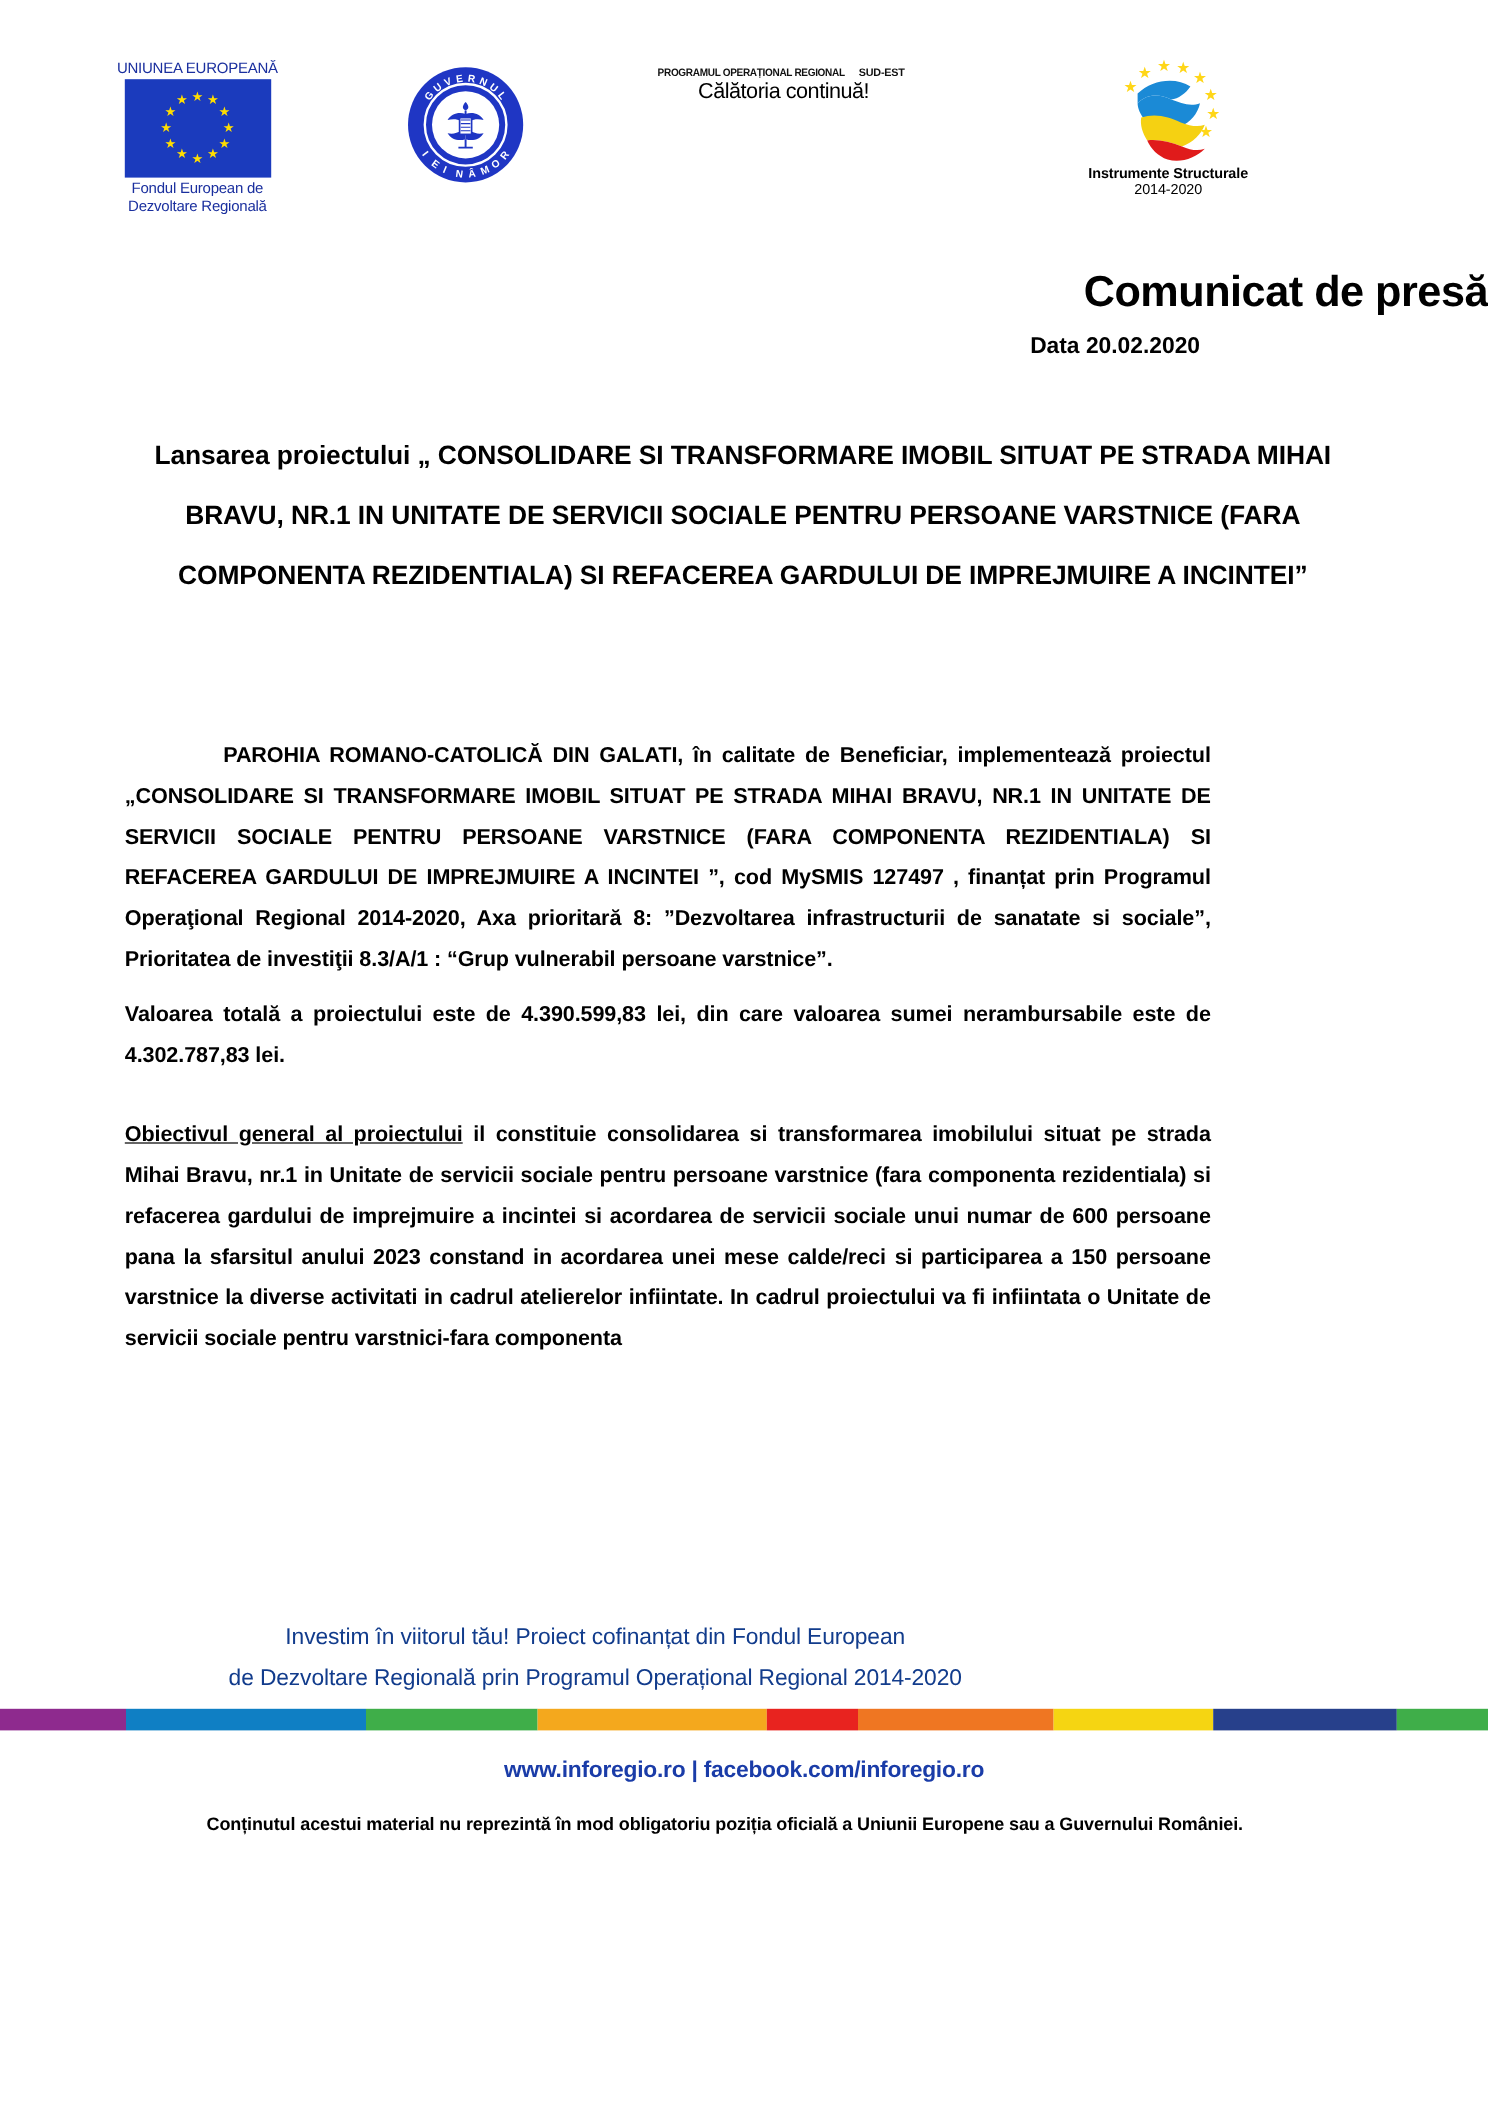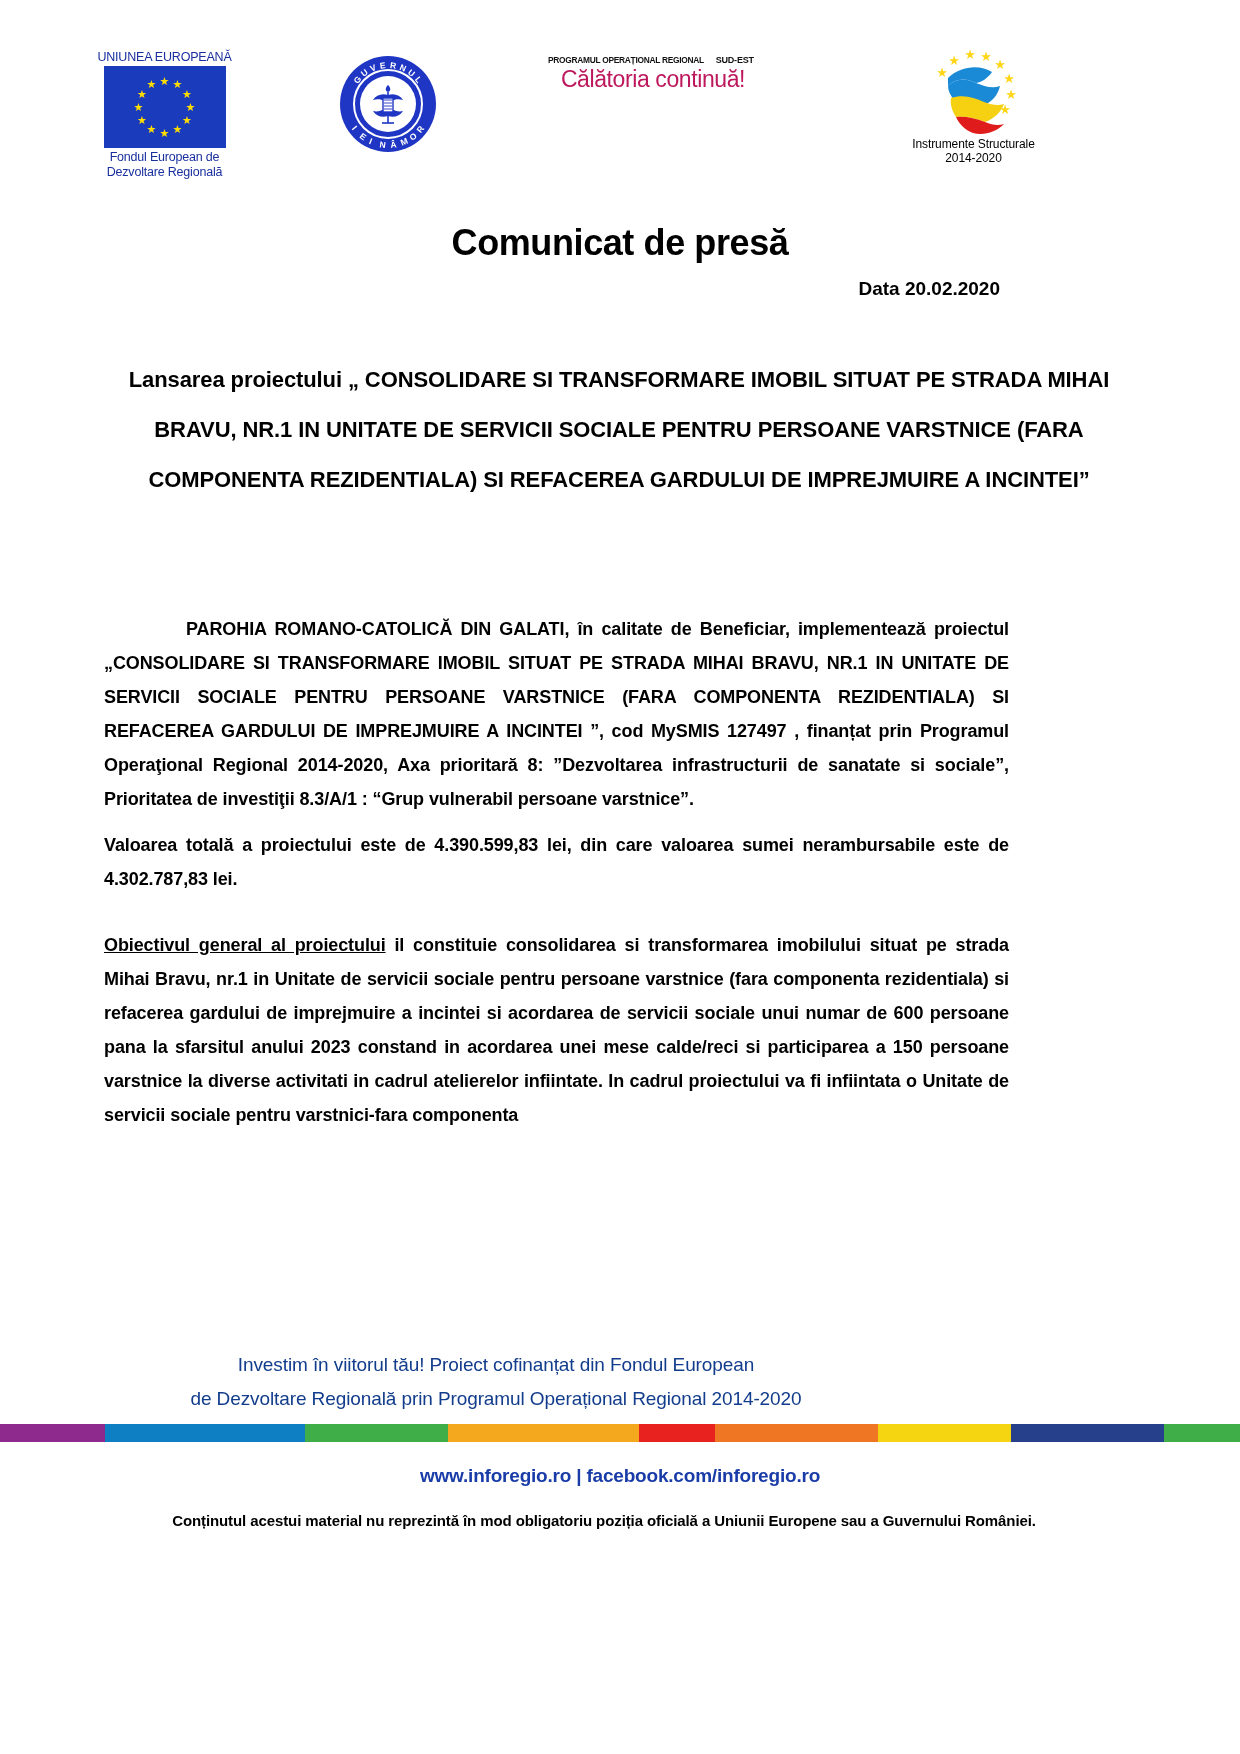--- a/index.html
+++ b/index.html
@@ -159,22 +159,22 @@
     white-space: nowrap;
   }
   .regio-sub-right {
     font-size: 9px;
     font-weight: bold;
     color: #111111;
     letter-spacing: -0.2px;
     white-space: nowrap;
   }
   .regio-tag {
-    font-size: 23px;
-    color: #be185d;
+    font-size: 18px;
+    color: #000000;
     letter-spacing: -0.4px;
     margin-top: 1px;
     text-align: center;
     width: 210px;
   }
 
   
   .is-logo {
     position: absolute;
     left: 866px;
@@ -192,39 +192,39 @@
     position: absolute;
     color: #ffd617;
     font-size: 13px;
     line-height: 13px;
     width: 13px;
     height: 13px;
     text-align: center;
   }
   .is-caption1 {
     font-size: 12px;
-    font-weight: normal;
+    font-weight: bold;
     color: #000000;
     letter-spacing: -0.1px;
     margin-top: 1px;
   }
   .is-caption2 {
     font-size: 12px;
     font-weight: normal;
     color: #000000;
     letter-spacing: -0.1px;
   }
 
   
   .doc-title {
     position: absolute;
     top: 222px;
     left: 0;
     width: 1240px;
-    text-align: center;
+    text-align: right;
     font-size: 36px;
     font-weight: bold;
     letter-spacing: -0.4px;
   }
   .doc-date {
     position: absolute;
     top: 278px;
     left: 0;
     width: 1000px;
     text-align: right;

